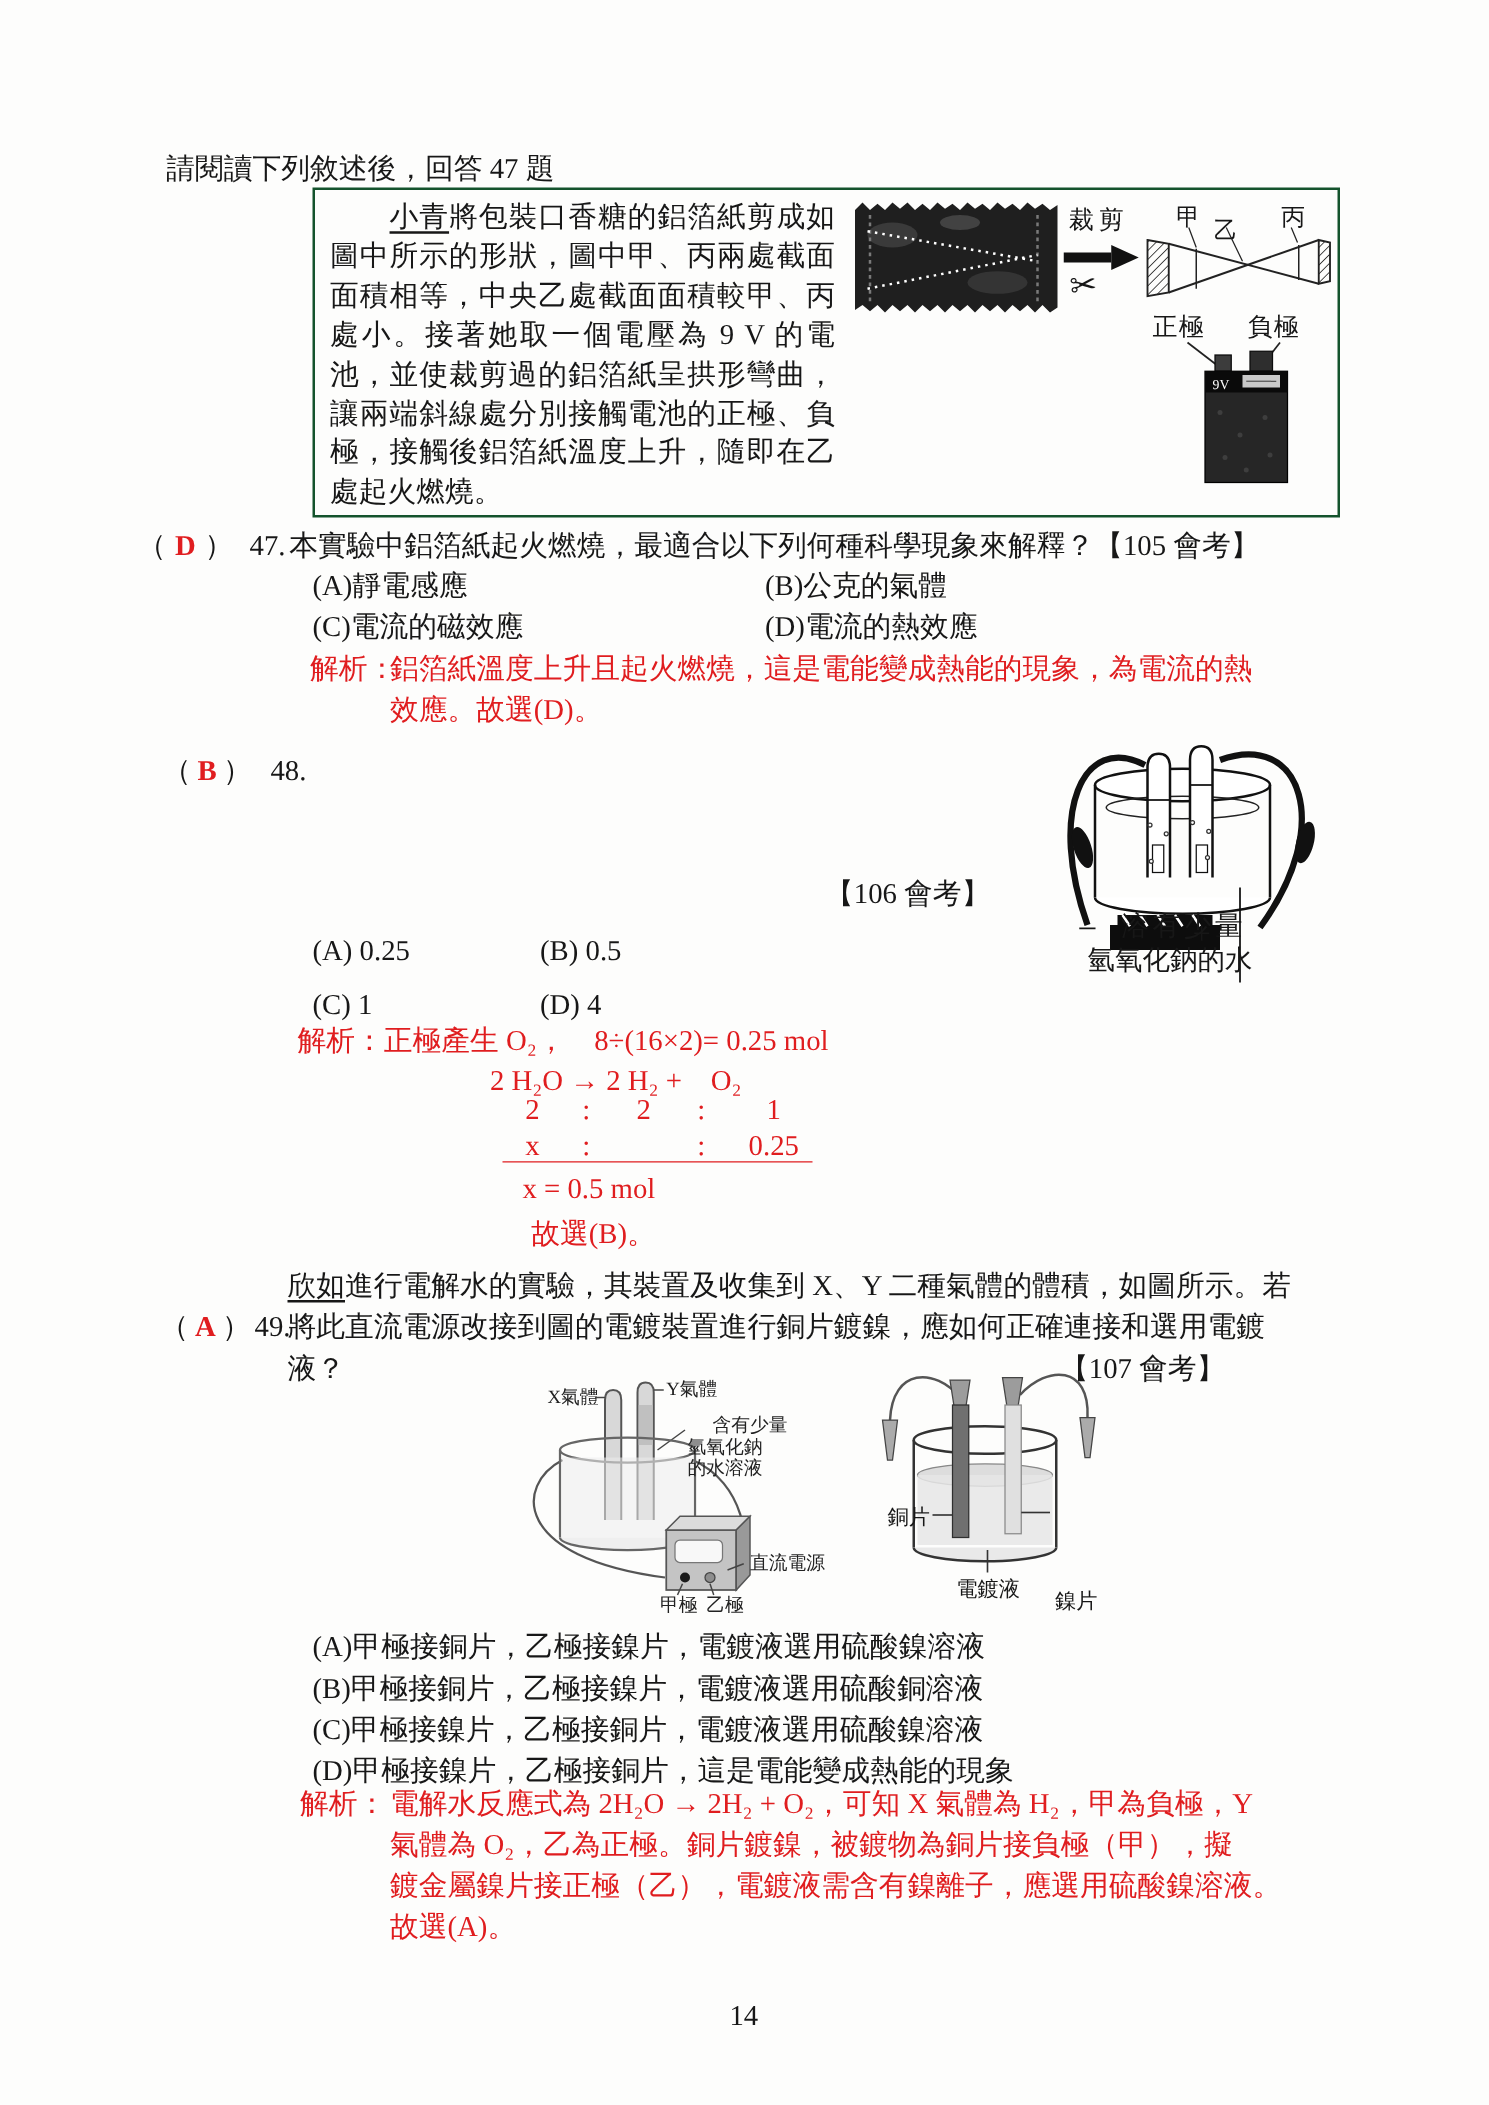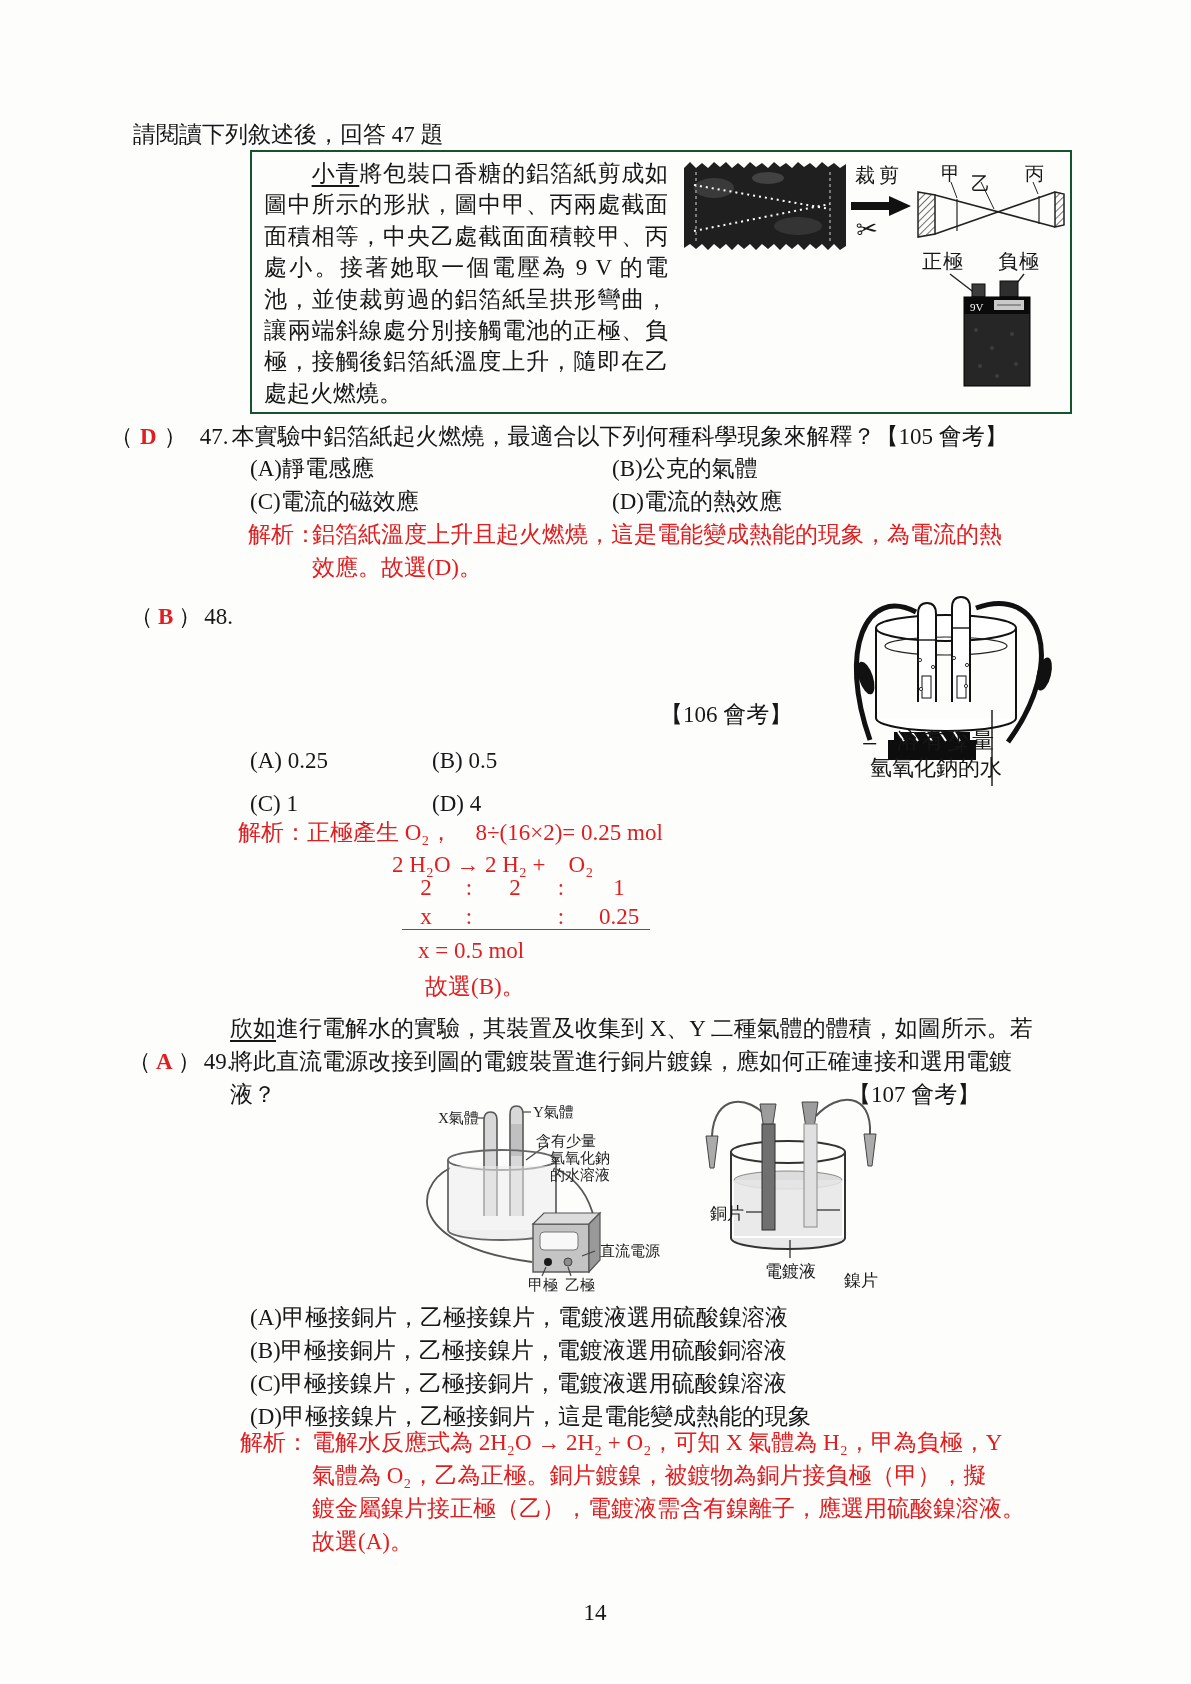--- a/index.html
+++ b/index.html
@@ -98,21 +98,21 @@
 <div class="abs t" style="left:250px;top:452px"><span>(A)</span><span>靜電感應</span></div>
 <div class="abs t" style="left:612px;top:452px"><span>(B)</span><span>公克的氣體</span></div>
 <div class="abs t" style="left:250px;top:485px"><span>(C)</span><span>電流的磁效應</span></div>
 <div class="abs t" style="left:612px;top:485px"><span>(D)</span><span>電流的熱效應</span></div>
 <div class="abs t red" style="left:248px;top:518px">解析：</div>
 <div class="abs t red" style="left:312px;top:518px">鋁箔紙溫度上升且起火燃燒，這是電能變成熱能的現象，為電流的熱</div>
 <div class="abs t red" style="left:312px;top:551px">效應。故選(D)。</div>
 
 <div class="abs" style="left:130px;top:600px;display:flex;align-items:flex-start">
   <div class="t" style="width:105px">
-    <span>（</span><span class="red" style="margin:0 5px;font-weight:bold">B</span><span>）</span><span style="margin-left:3px">48.</span>
+    <span>（</span><span class="red" style="margin:0 5px;font-weight:bold">B</span><span>）</span><span style="margin-left:15px">48.</span>
   </div>
 </div>
 <div class="abs t" style="left:660px;top:698px">【106 會考】</div>
 
 <svg class="fig" style="left:836px;top:590px" width="237" height="198" viewBox="0 0 237 198">
   <path d="M80,22 C30,-4 2,60 34,150" fill="none" stroke="#111" stroke-width="5"></path>
   <path d="M140,18 C205,-6 232,70 172,152" fill="none" stroke="#111" stroke-width="5"></path>
   <ellipse cx="30" cy="88" rx="7" ry="17" transform="rotate(-18 30 88)" fill="#111"></ellipse>
   <ellipse cx="208" cy="84" rx="7" ry="17" transform="rotate(14 208 84)" fill="#111"></ellipse>
   <ellipse cx="110" cy="38" rx="70" ry="13" fill="#ffffff" stroke="#111" stroke-width="2"></ellipse>
@@ -195,21 +195,21 @@
   <polygon points="191,120 202,109 202,156 191,168" fill="#999999" stroke="#555" stroke-width="1.2"></polygon>
   <rect x="142" y="128" width="38" height="18" rx="4" fill="#f8f8f8" stroke="#777"></rect>
   <circle cx="150" cy="158" r="4" fill="#1a1a1a"></circle>
   <circle cx="170" cy="158" r="4" fill="#8d8d8d" stroke="#444"></circle>
   <line x1="184" y1="152" x2="197" y2="147" stroke="#444" stroke-width="1.2"></line>
   <line x1="148" y1="163" x2="144" y2="172" stroke="#444" stroke-width="1.2"></line>
   <line x1="170" y1="163" x2="173" y2="172" stroke="#444" stroke-width="1.2"></line>
 </svg>
 <div class="figlab smalllab" style="left:438px;top:1110px">X氣體</div>
 <div class="figlab smalllab" style="left:533px;top:1104px">Y氣體</div>
-<div class="figlab smalllab" style="left:536px;top:1133px">含有少量</div>
+<div class="figlab smalllab" style="left:570px;top:1133px">含有少量</div>
 <div class="figlab smalllab" style="left:550px;top:1150px">氫氧化鈉</div>
 <div class="figlab smalllab" style="left:550px;top:1167px">的水溶液</div>
 <div class="figlab smalllab" style="left:600px;top:1243px">直流電源</div>
 <div class="figlab smalllab" style="left:528px;top:1277px">甲極</div>
 <div class="figlab smalllab" style="left:565px;top:1277px">乙極</div>
 
 <svg class="fig" style="left:688px;top:1092px" width="205" height="178" viewBox="0 0 205 178">
   <path d="M80,26 C60,2 26,2 24,44" fill="none" stroke="#555" stroke-width="2"></path>
   <path d="M128,24 C150,0 184,0 182,42" fill="none" stroke="#555" stroke-width="2"></path>
   <polygon points="18,44 30,44 26,76 22,76" fill="#ababab" stroke="#444"></polygon>

